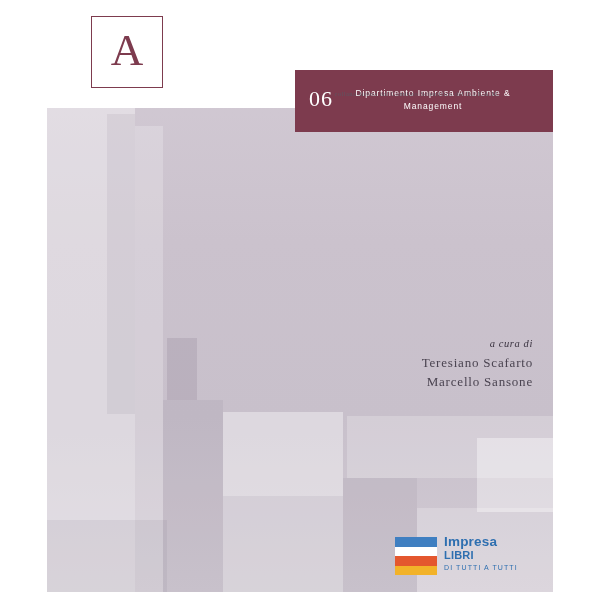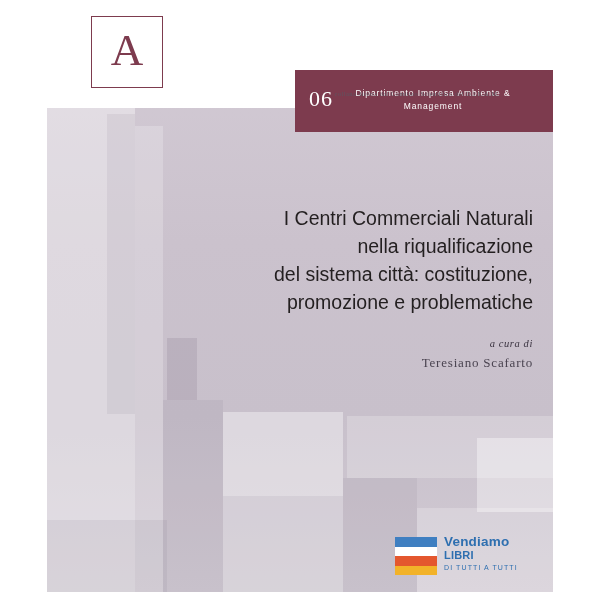--- a/index.html
+++ b/index.html
@@ -255,40 +255,35 @@
 
       <div id="banner">
         <span class="num">06</span>
         <span class="dept">Dipartimento Impresa Ambiente &amp; Management</span>
         <span id="seal"></span>
       </div>
 
       <div id="banner-sub">collana diretta dal Comitato Scientifico del D.I.E.A.M.</div>
     </div>
 
-    <div id="title">
-      <span class="l">I Centri Commerciali Naturali</span>
-      <span class="l">nella riqualificazione</span>
-      <span class="l">del sistema città: costituzione,</span>
-      <span class="l">promozione e problematiche</span>
-    </div>
 
     <div id="editors">
       <div class="acura">a cura di</div>
       <div class="name">Teresiano Scafarto</div>
+      <div class="name">Marcello Sansone</div>
     </div>
 
     <div id="stamp">
       <span class="flag">
         <i class="s1"></i>
           <i class="s2"></i>
           <i class="s3"></i>
           <i class="s4"></i>
       </span>
       <span class="txt">
-        <div class="t1">Vendiamo</div>
+        <div class="t1">Impresa</div>
         <div class="t2">LIBRI</div>
         <div class="t3">DI TUTTI A TUTTI</div>
       </span>
     </div>
 
   </div>
 </div>
 
 </body></html>

